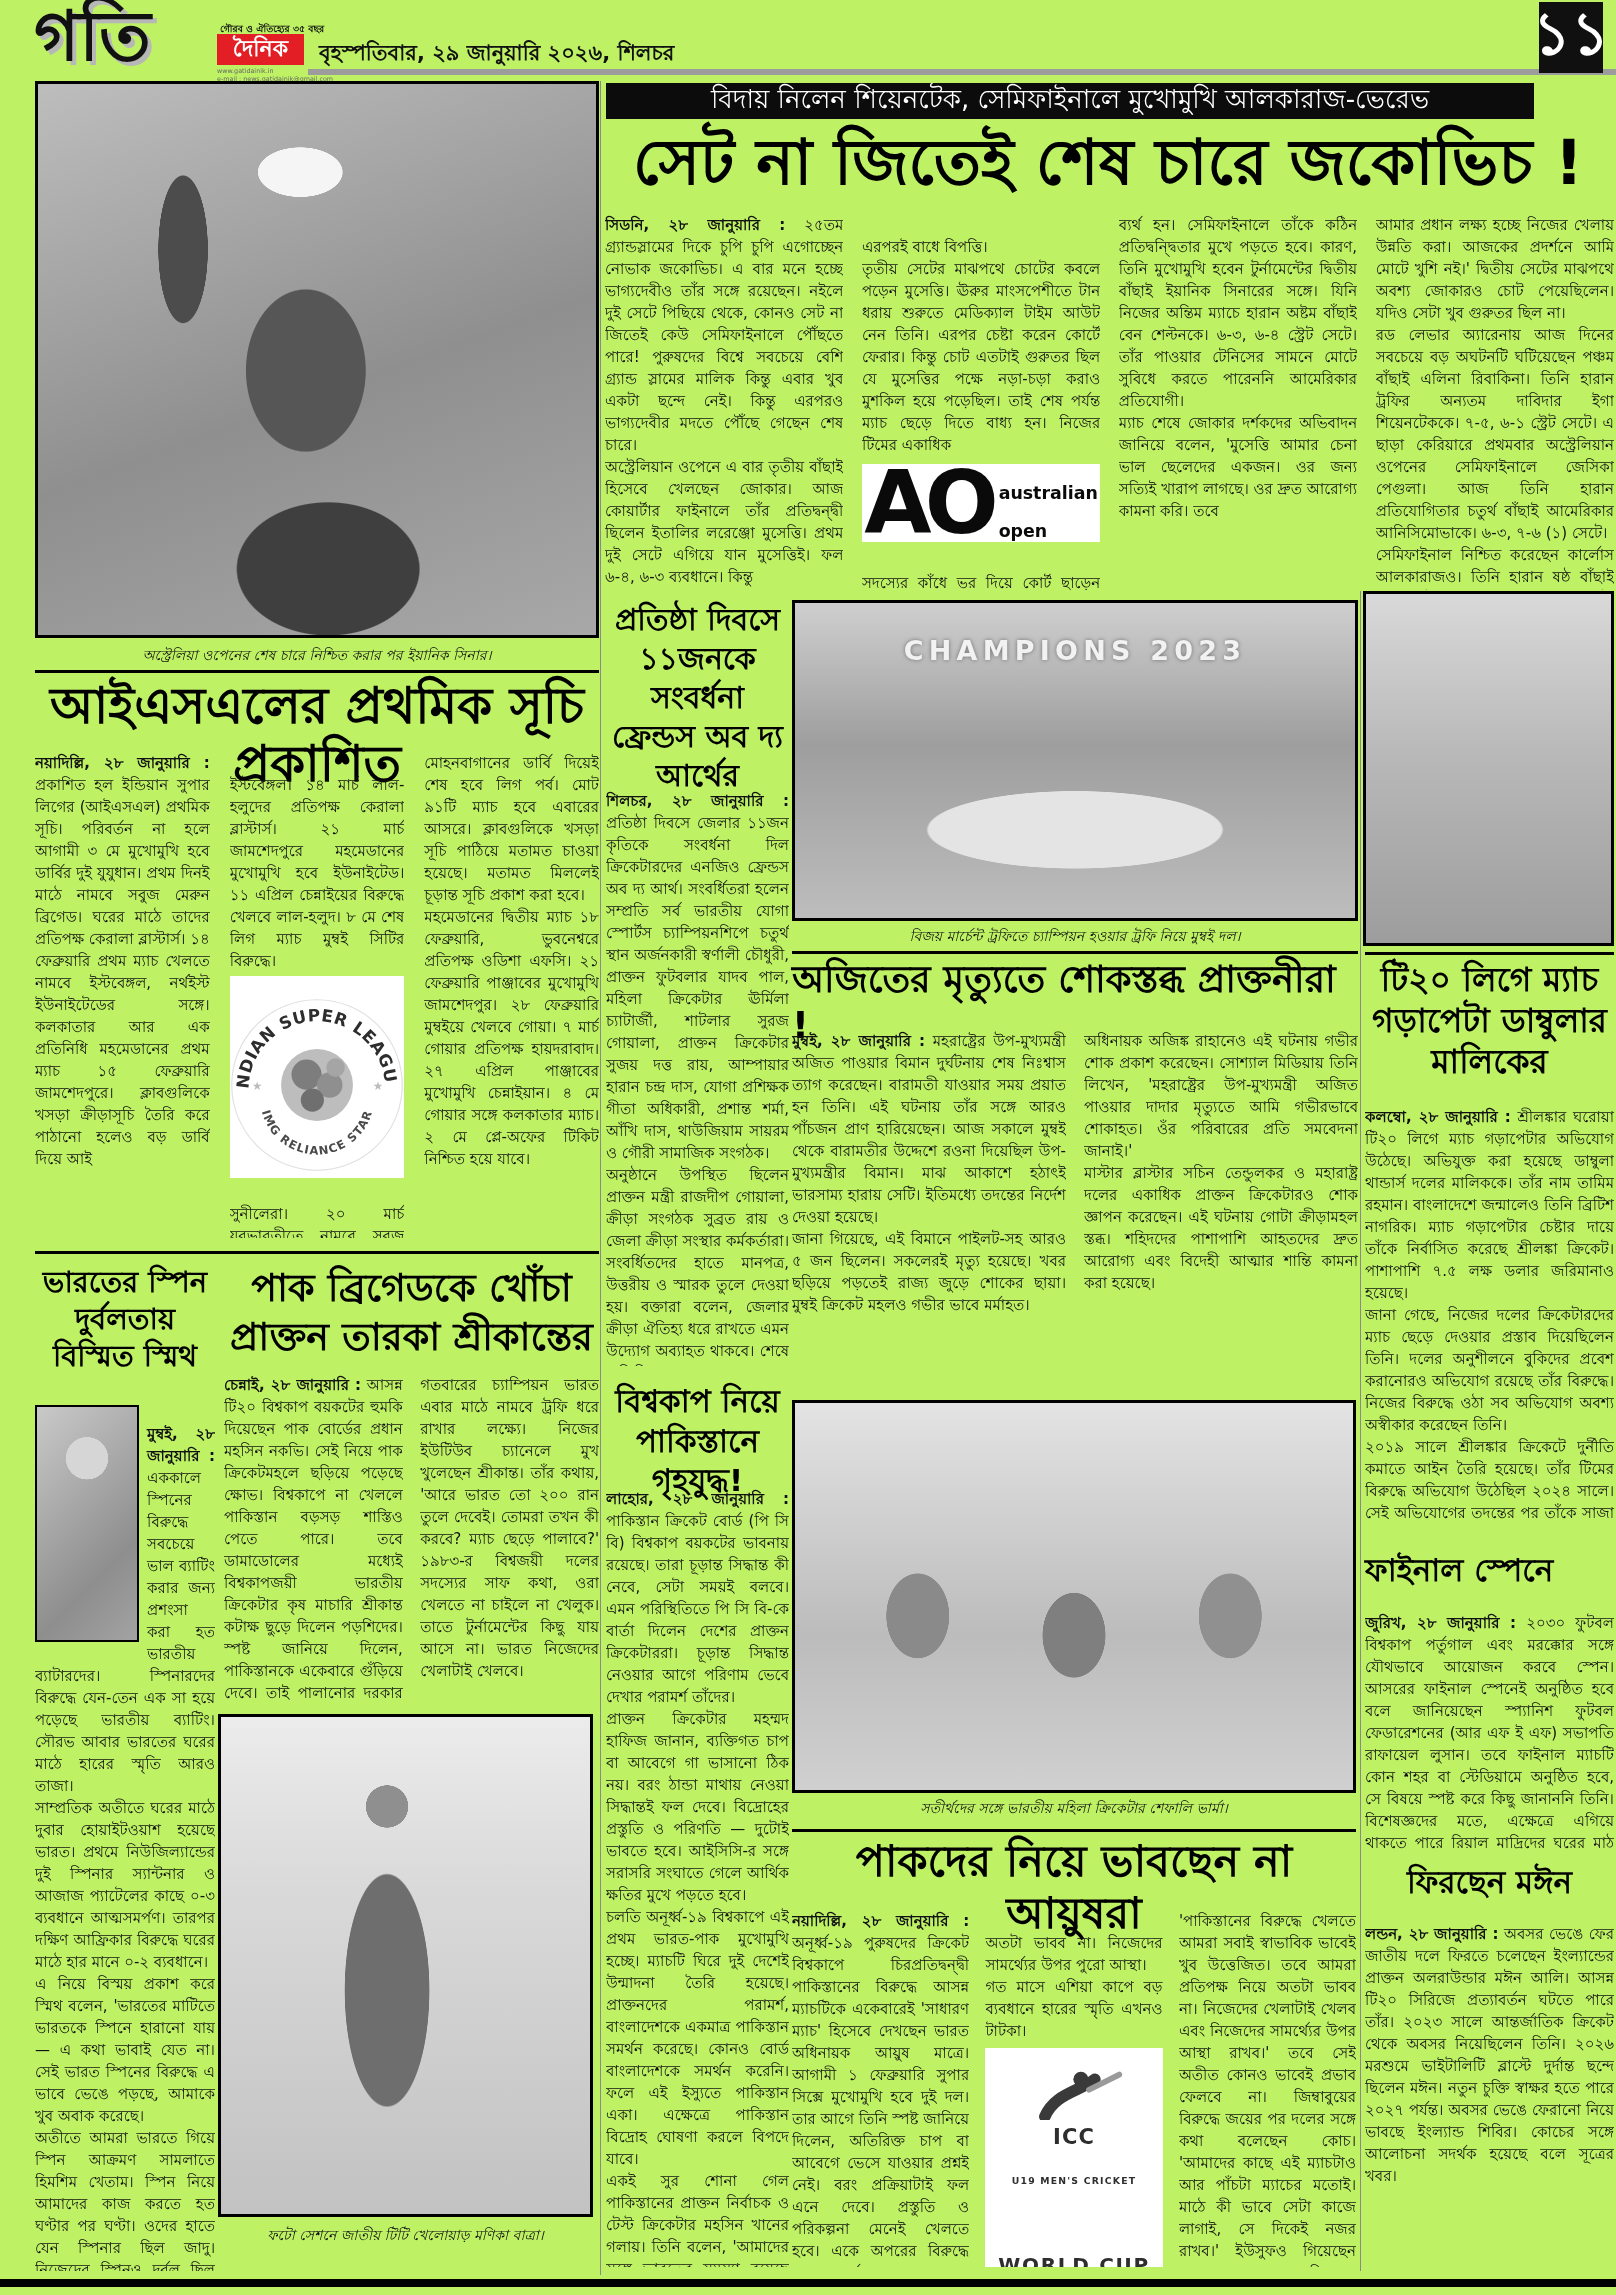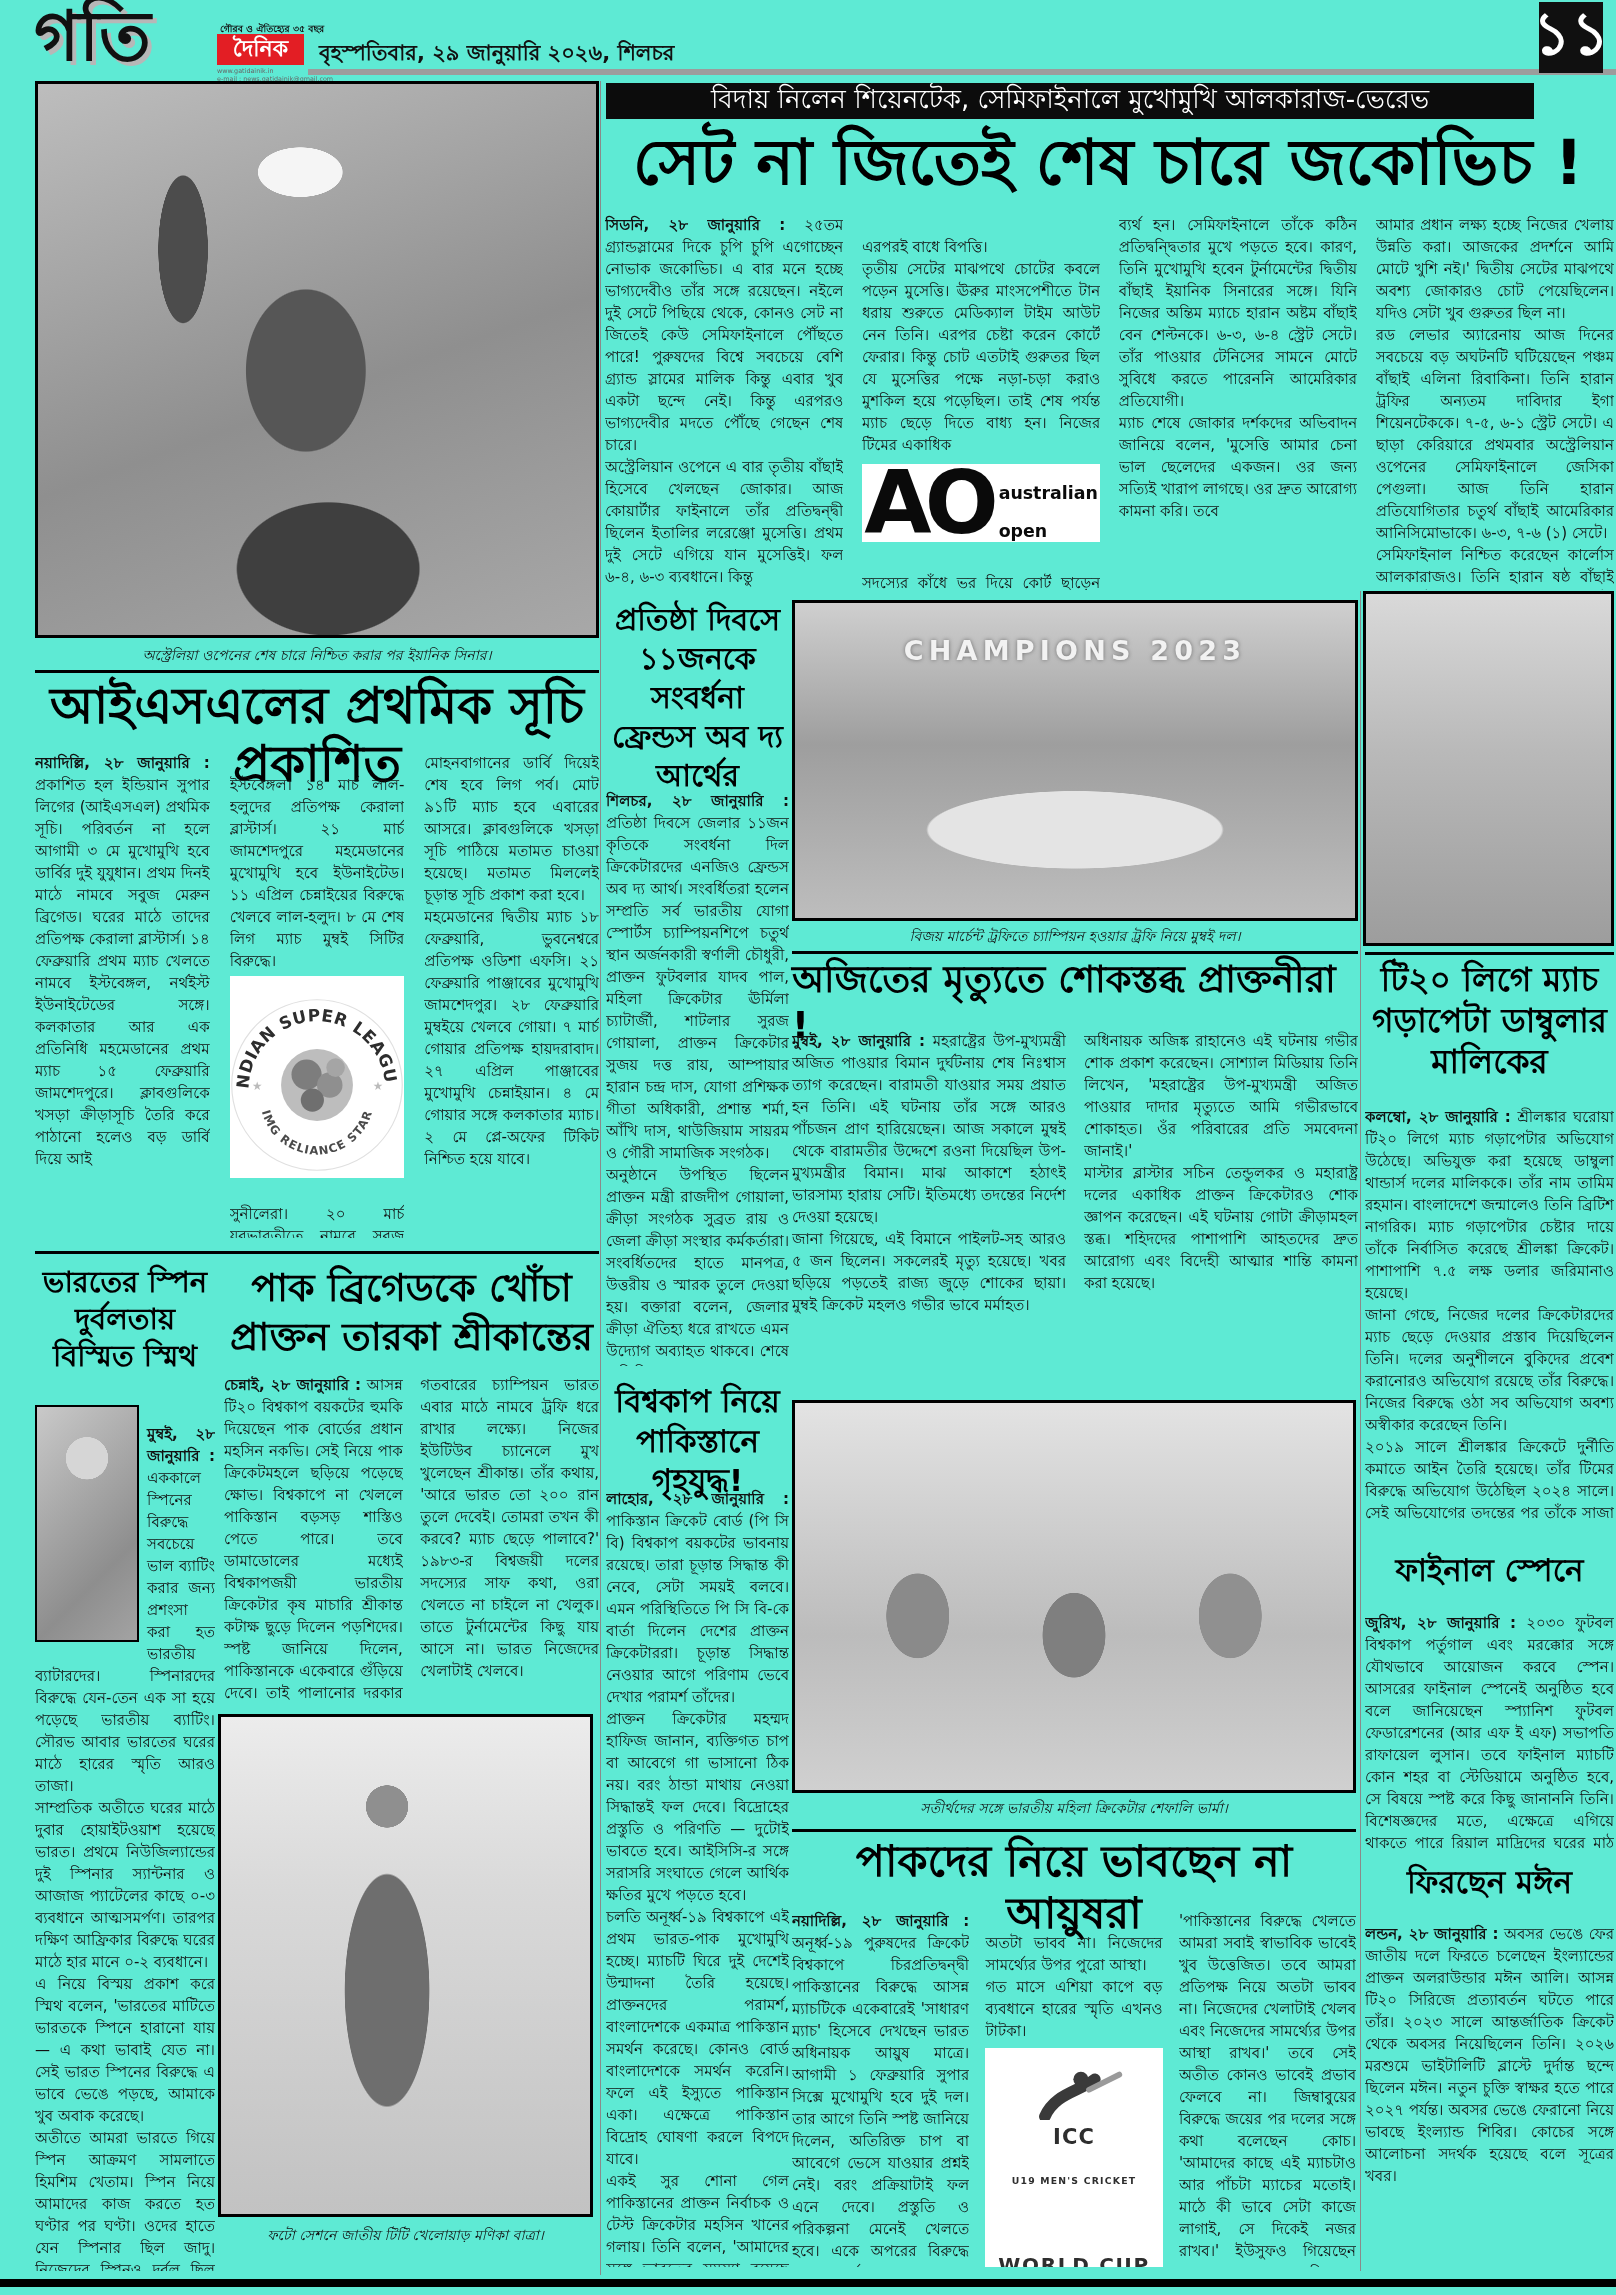--- a/index.html
+++ b/index.html
@@ -1,16 +1,16 @@
 <!DOCTYPE html>
 <html style="font-size:9.3px"><head>
 <meta charset="utf-8">
 <style>
   html,body{margin:0;padding:0;background:#e8e8e8;}
-  #page{position:relative;width:1617px;height:2295px;background:#5eead4;overflow:hidden;
+  #page{position:relative;width:1617px;height:2295px;background:#bef264;overflow:hidden;
         font-family:"DejaVu Sans",sans-serif;color:#111;}
   .abs{position:absolute;}
   .headline{font-weight:900;color:#000;}
   .body-text{font-size:15px;line-height:22px;text-align:justify;white-space:pre-line;overflow:hidden;}
   .dateline{font-weight:bold;}
   .caption{font-size:14px;font-style:italic;text-align:center;color:#111;}
   .photo{border:3.5px solid #000;box-sizing:border-box;overflow:hidden;}
   .hrule{background:#000;height:2.9px;}
   .vrule{background:#8a8a8a;width:1.2px;}
   .col{flex:1;}
@@ -103,21 +103,21 @@
   .icc-l4{font-size:8.7px;font-weight:bold;letter-spacing:0.6px;}
 
   
   #guh-headline{left:606px;top:1382px;width:183px;font-size:31px;text-align:center;line-height:1.28;}
   #guh-body{left:606px;top:1466px;width:183px;height:801px;}
 
   
   #t20-rule{left:1365px;top:952px;width:249px;}
   #t20-headline{left:1365px;top:960px;width:249px;font-size:33px;text-align:center;line-height:1.24;}
   #t20-body{left:1365px;top:1084px;width:249px;height:435px;}
-  #fin-headline{left:1365px;top:1546px;width:249px;font-size:31px;text-align:center;}
+  #fin-headline{left:1365px;top:1546px;width:249px;font-size:31px;text-align:left;}
   #fin-body{left:1365px;top:1590px;width:249px;height:263px;}
   #moin-headline{left:1365px;top:1858px;width:249px;font-size:31px;text-align:center;}
   #moin-body{left:1365px;top:1901px;width:249px;height:366px;}
 
   #bottom-bar{left:0;top:2279px;width:1617px;height:8.1px;background:#000;}
 </style>
 </head>
 <body>
 
 <div id="page">

